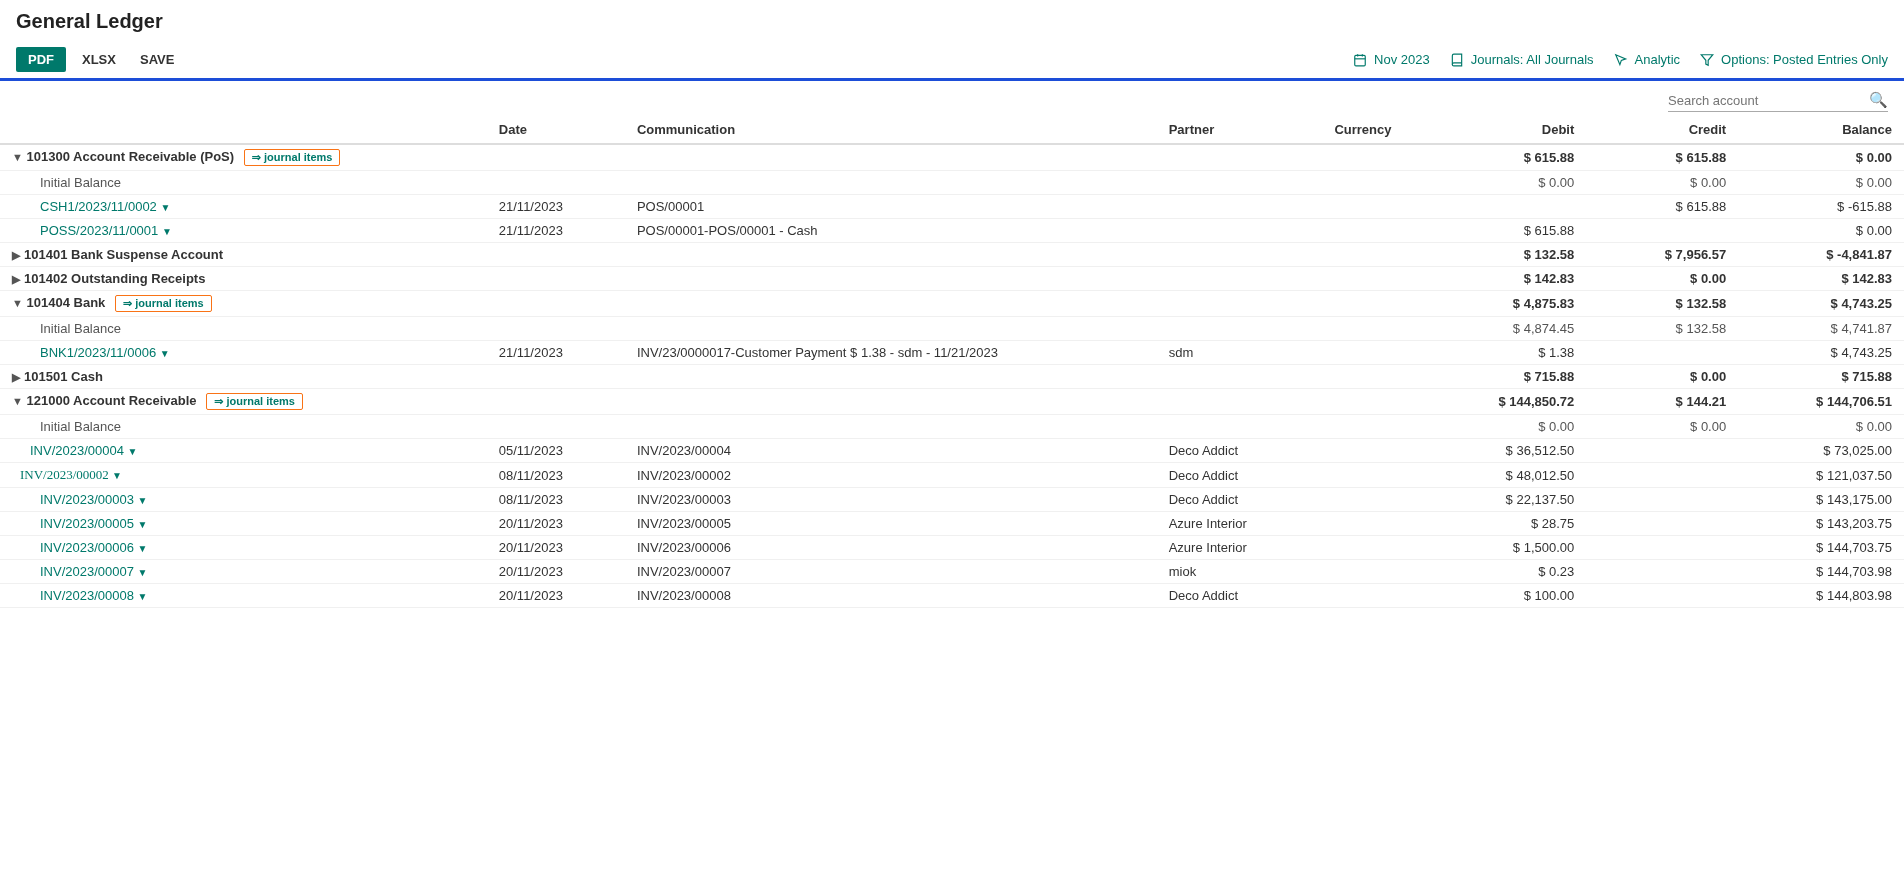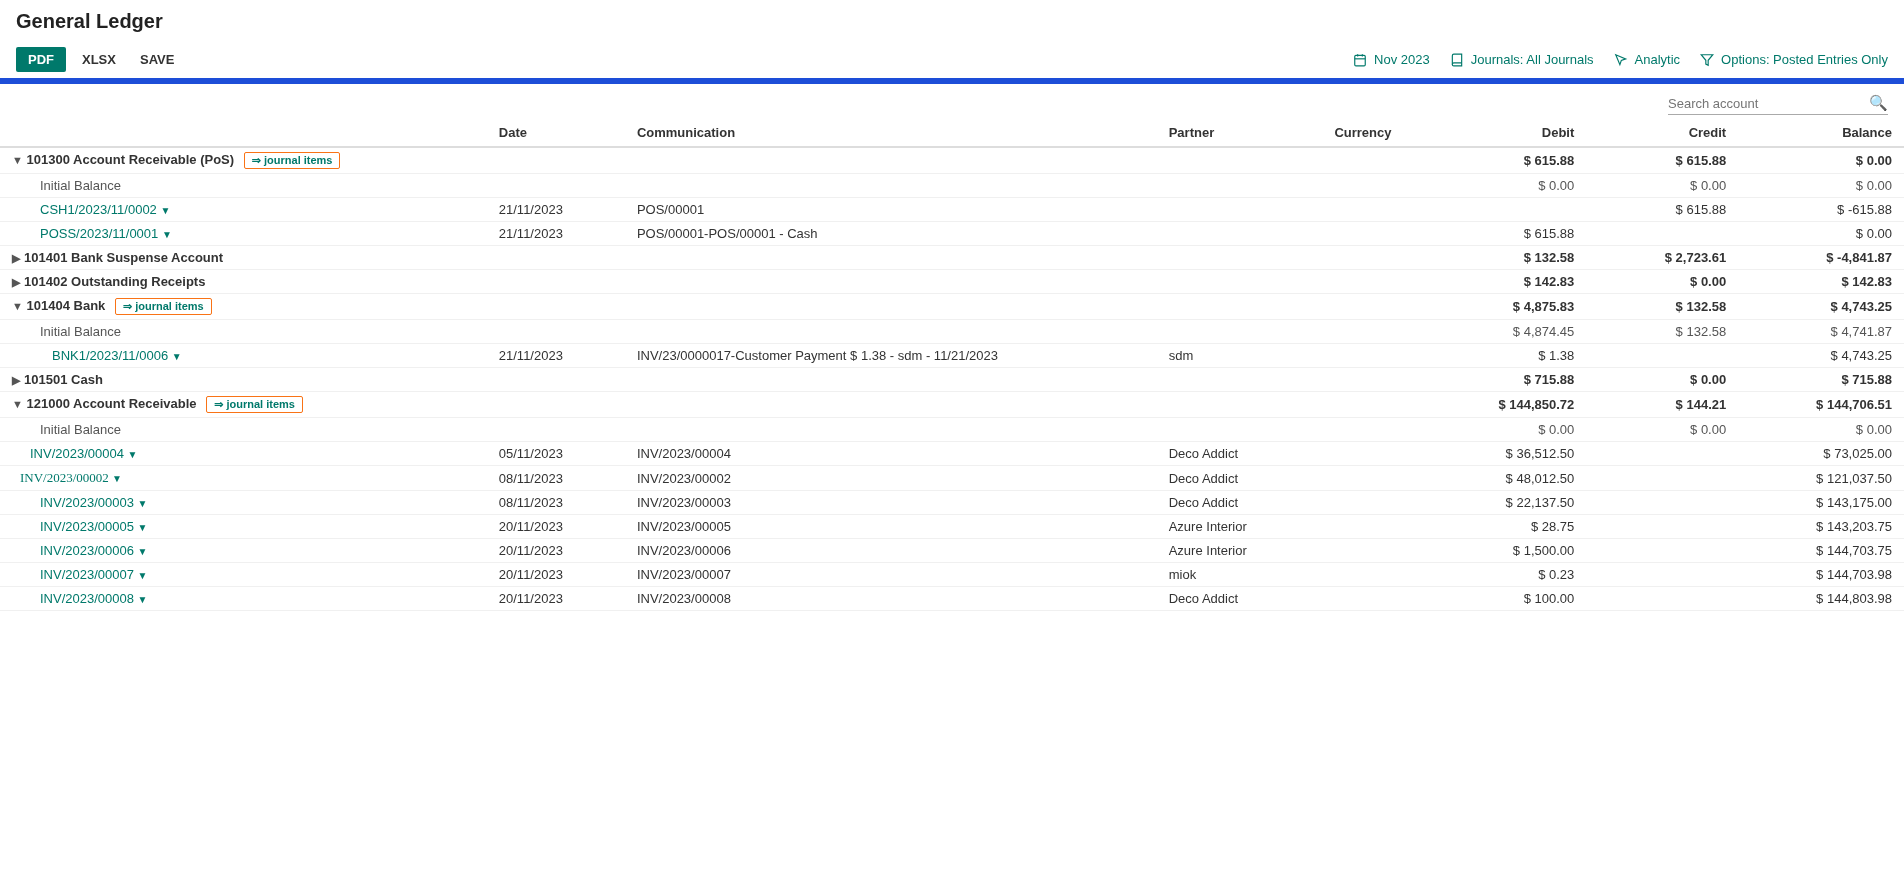--- a/index.html
+++ b/index.html
@@ -1,21 +1,21 @@
 <!DOCTYPE html>
 <html><head>
   <meta charset="utf-8">
   <style>
     * { box-sizing: border-box; margin: 0; padding: 0; }
     body { font-family: 'Segoe UI', Arial, sans-serif; font-size: 13px; color: #333; background: #fff; }
 
     .header { padding: 10px 16px 0 16px; }
     .page-title { font-size: 20px; font-weight: 600; color: #222; margin-bottom: 8px; }
 
-    .toolbar { display: flex; align-items: center; padding: 6px 16px; border-bottom: 6px solid #1d4ed8; gap: 8px; }
+    .toolbar { display: flex; align-items: center; padding: 6px 16px; border-bottom: 3px solid #1d4ed8; gap: 8px; }
     .btn-pdf { background: #00796b; color: #fff; border: none; padding: 5px 12px; font-size: 13px; font-weight: 600; cursor: pointer; border-radius: 2px; }
     .btn-text { background: none; border: none; color: #333; font-size: 13px; font-weight: 600; cursor: pointer; padding: 5px 8px; }
     .toolbar-spacer { flex: 1; }
     .toolbar-right { display: flex; align-items: center; gap: 20px; color: #00796b; font-size: 13px; }
     .toolbar-right span { display: flex; align-items: center; gap: 4px; cursor: pointer; }
 
     .search-bar { display: flex; justify-content: flex-end; padding: 10px 16px 4px 16px; }
     .search-input-wrap { display: flex; align-items: center; border-bottom: 1px solid #aaa; padding-bottom: 2px; min-width: 220px; }
     .search-input { border: none; outline: none; font-size: 13px; color: #999; flex: 1; background: transparent; }
     .search-icon { color: #aaa; font-size: 15px; }
@@ -167,21 +167,21 @@
     <td class="left name-col">
       <span class="expand-icon">▶</span>
       <strong>101401 Bank Suspense Account</strong>
       
     </td>
     <td class="date-col"></td>
     <td class="comm-col"></td>
     <td class="partner-col"></td>
     <td class="currency-col"></td>
     <td class="right debit-col">$ 132.58</td>
-    <td class="right credit-col">$ 2,723.61</td>
+    <td class="right credit-col">$ 7,956.57</td>
     <td class="right balance-col">$ -4,841.87</td>
   </tr>
         <tr class="account-row bold-row">
     <td class="left name-col">
       <span class="expand-icon">▶</span>
       <strong>101402 Outstanding Receipts</strong>
       
     </td>
     <td class="date-col"></td>
     <td class="comm-col"></td>
@@ -209,21 +209,21 @@
           <td class="left name-col" style="padding-left:40px;">Initial Balance</td>
           <td class="left date-col"></td>
           <td class="left comm-col"></td>
           <td class="left partner-col"></td>
           <td class="left currency-col"></td>
           <td class="right debit-col">$ 4,874.45</td>
           <td class="right credit-col">$ 132.58</td>
           <td class="right balance-col">$ 4,741.87</td>
         </tr>
         <tr class="data-row">
-          <td class="left name-col" style="padding-left:52px;">
+          <td class="left name-col" style="padding-left:40px;">
             <a class="entry-link">BNK1/2023/11/0006</a>
             <span style="color:#00796b;font-size:10px;">▼</span>
           </td>
           <td class="left date-col">21/11/2023</td>
           <td class="left comm-col">INV/23/0000017-Customer Payment $ 1.38 - sdm - 11/21/2023</td>
           <td class="left partner-col">sdm</td>
           <td class="left currency-col"></td>
           <td class="right debit-col">$ 1.38</td>
           <td class="right credit-col"></td>
           <td class="right balance-col">$ 4,743.25</td>

